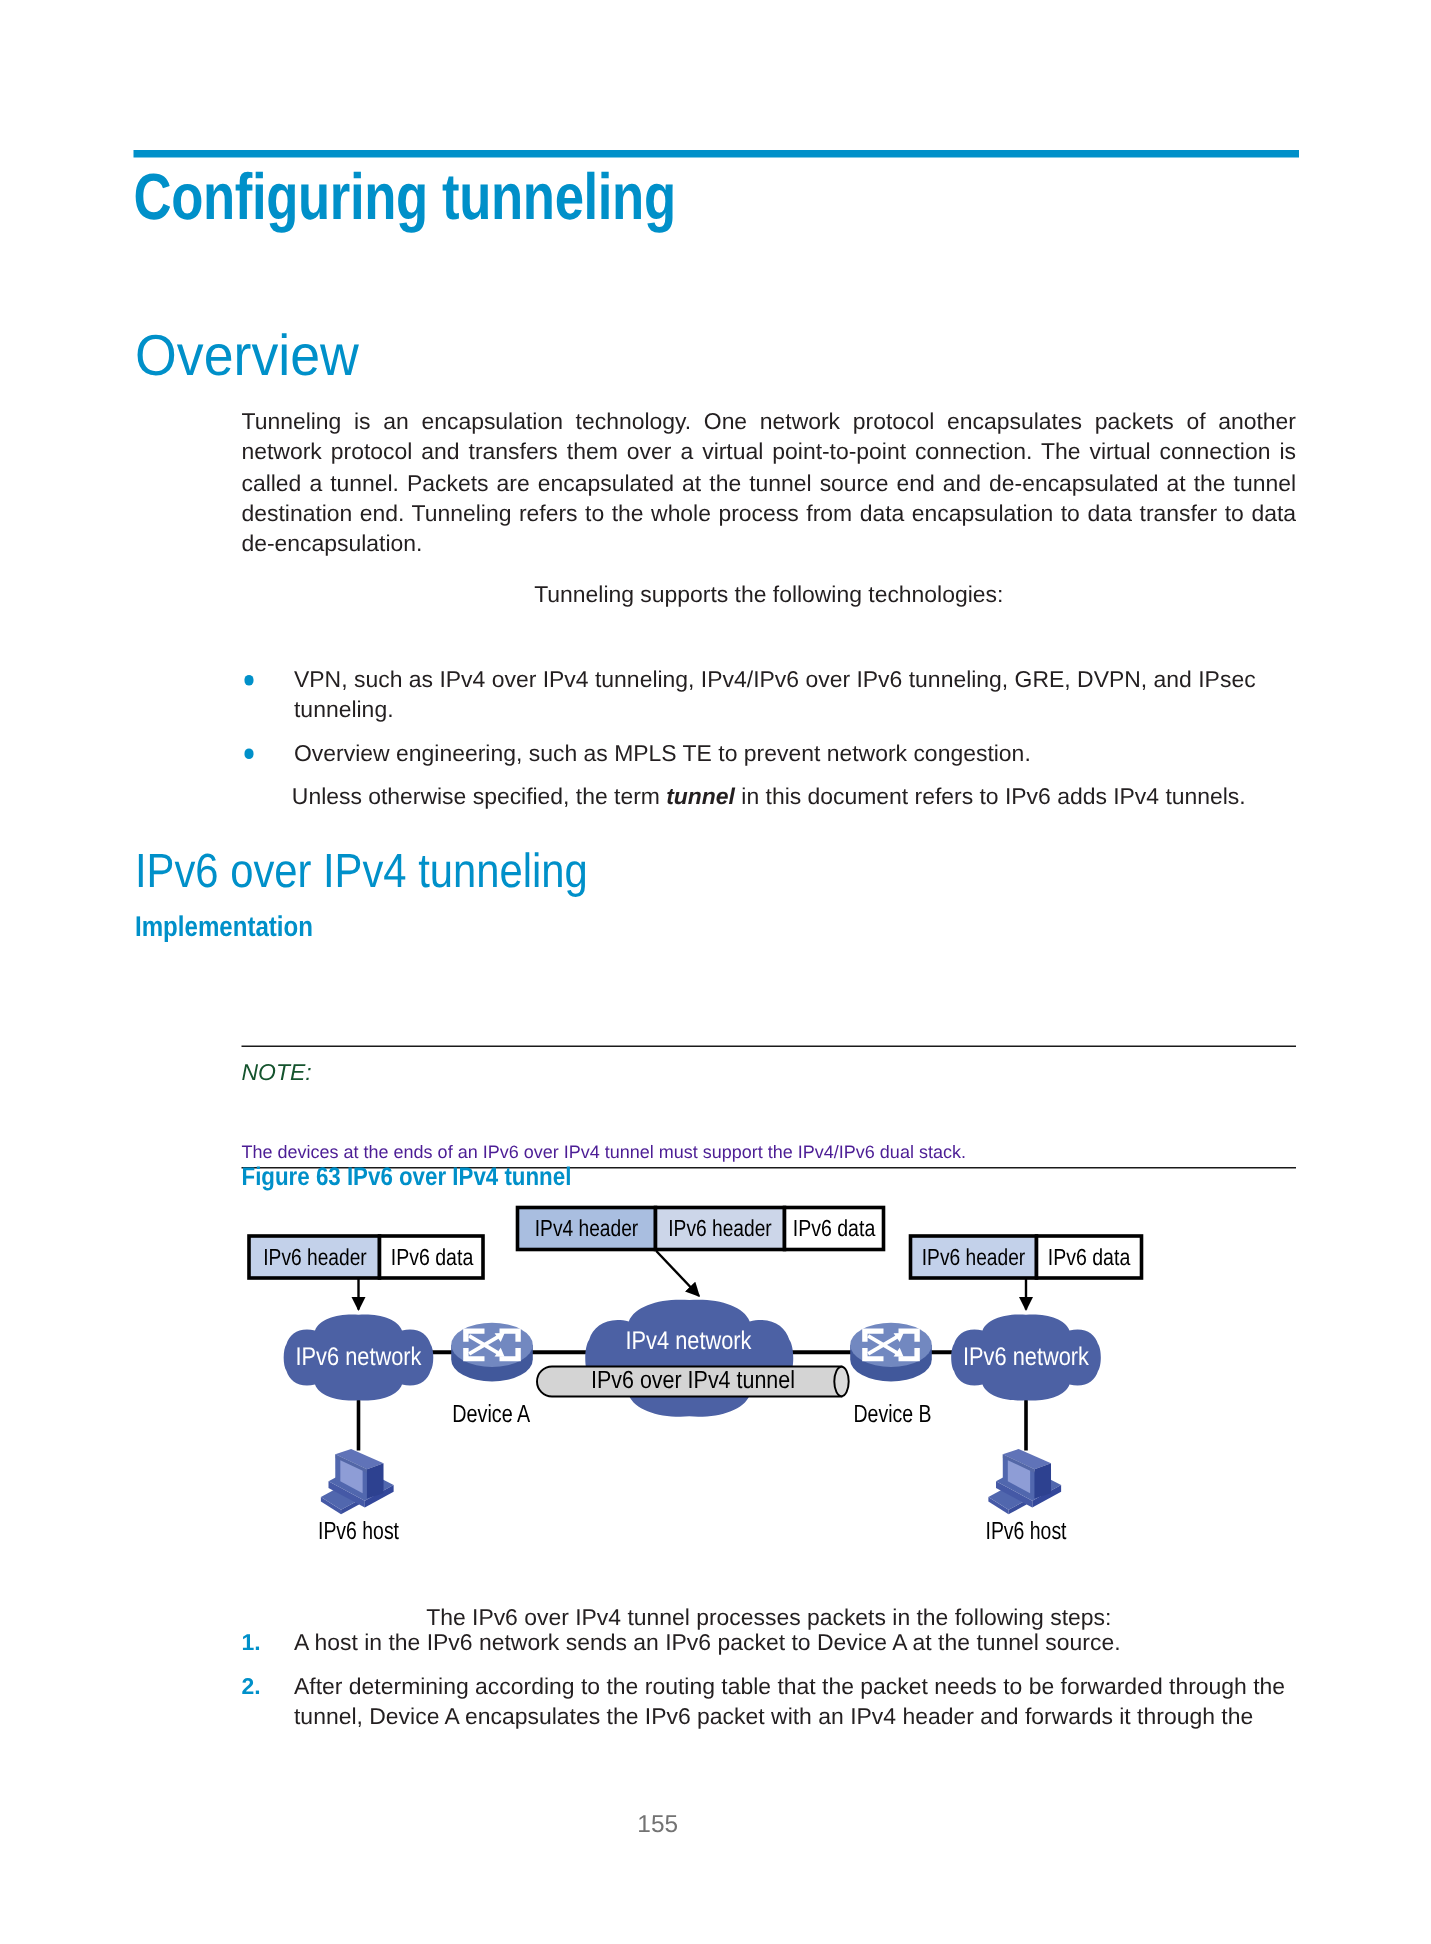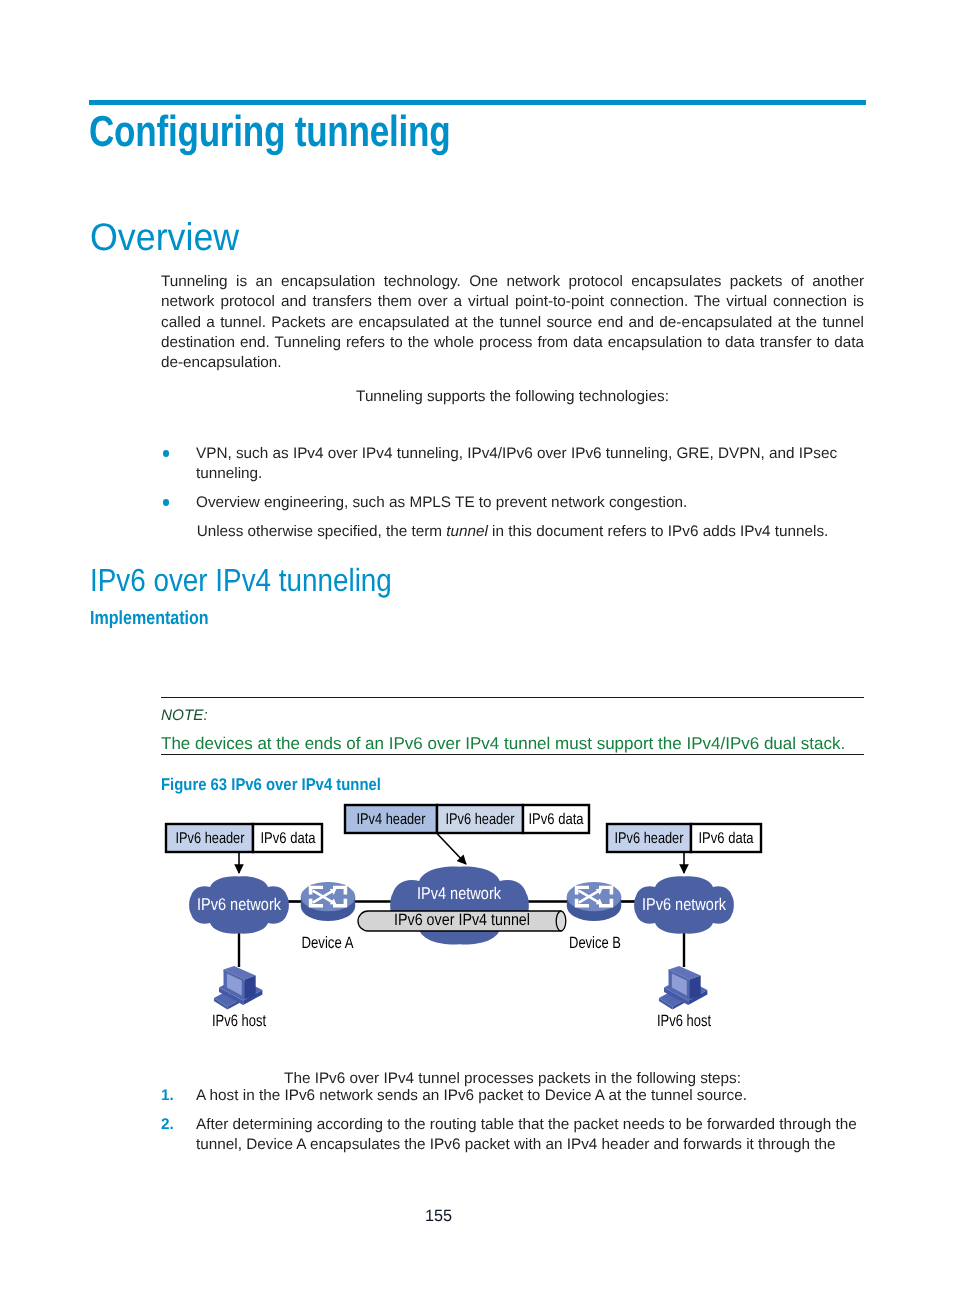--- a/index.html
+++ b/index.html
@@ -27,29 +27,29 @@
   .body-col.left{text-align:center;}
 
   .bullet-row{position:absolute;left:161px;width:703px;font-size:15.3px;line-height:20.3px;color:#231f20;}
   .bullet-row .bl{position:absolute;left:0px;top:0px;color:#0090c9;font-size:15.3px;}
   .bullet-row .bl.dot{width:6.4px;height:6.4px;border-radius:50%;background:#0090c9;left:1.6px;top:6.4px;font-size:0;}
   .bullet-row .tx{margin-left:35px;display:block;}
 
   .note-box{position:absolute;left:161px;width:703px;}
   .note-rule{height:1.3px;background:#1a1a1a;width:100%;}
   .note-label{font-size:15.3px;color:#14532d;line-height:20.3px;padding-top:8px;height:20.3px;box-sizing:content-box;font-style:italic;}
-  .note-text{font-size:17px;line-height:20.3px;color:#15803d;padding-top:7px;padding-bottom:0px;}
+  .note-text{font-size:12px;line-height:20.3px;color:#4c1d95;padding-top:7px;padding-bottom:0px;margin-top:24px;}
 
   .fig-caption{position:absolute;left:161px;font-size:17px;font-weight:bold;color:#0090c9;
       line-height:17px;white-space:nowrap;transform:scaleX(0.875);transform-origin:left top;}
 
-  .page-num{position:absolute;left:0;width:877px;text-align:center;font-size:16.3px;line-height:16.3px;color:#0f172a;}
+  .page-num{position:absolute;left:0;width:877px;text-align:center;font-size:16.3px;line-height:16.3px;color:#737373;}
 
   .link{color:#0090c9;}
-  i{font-style:italic;}
+  i{font-style:italic;font-weight:bold;}
 
   #figure{position:absolute;left:0px;top:0px;}
   .cloudtext{fill:#fff;font-family:"Liberation Sans",sans-serif;font-size:17px;text-anchor:middle;}
   .tunneltext{fill:#000;font-family:"Liberation Sans",sans-serif;font-size:16.5px;text-anchor:middle;}
   .devtext{fill:#000;font-family:"Liberation Sans",sans-serif;font-size:16.5px;text-anchor:middle;}
   .hosttext{fill:#000;font-family:"Liberation Sans",sans-serif;font-size:16.5px;text-anchor:middle;}
   .pkttext{fill:#000;font-family:"Liberation Sans",sans-serif;font-size:15.5px;text-anchor:middle;}
 </style>
 </head>
 <body>

